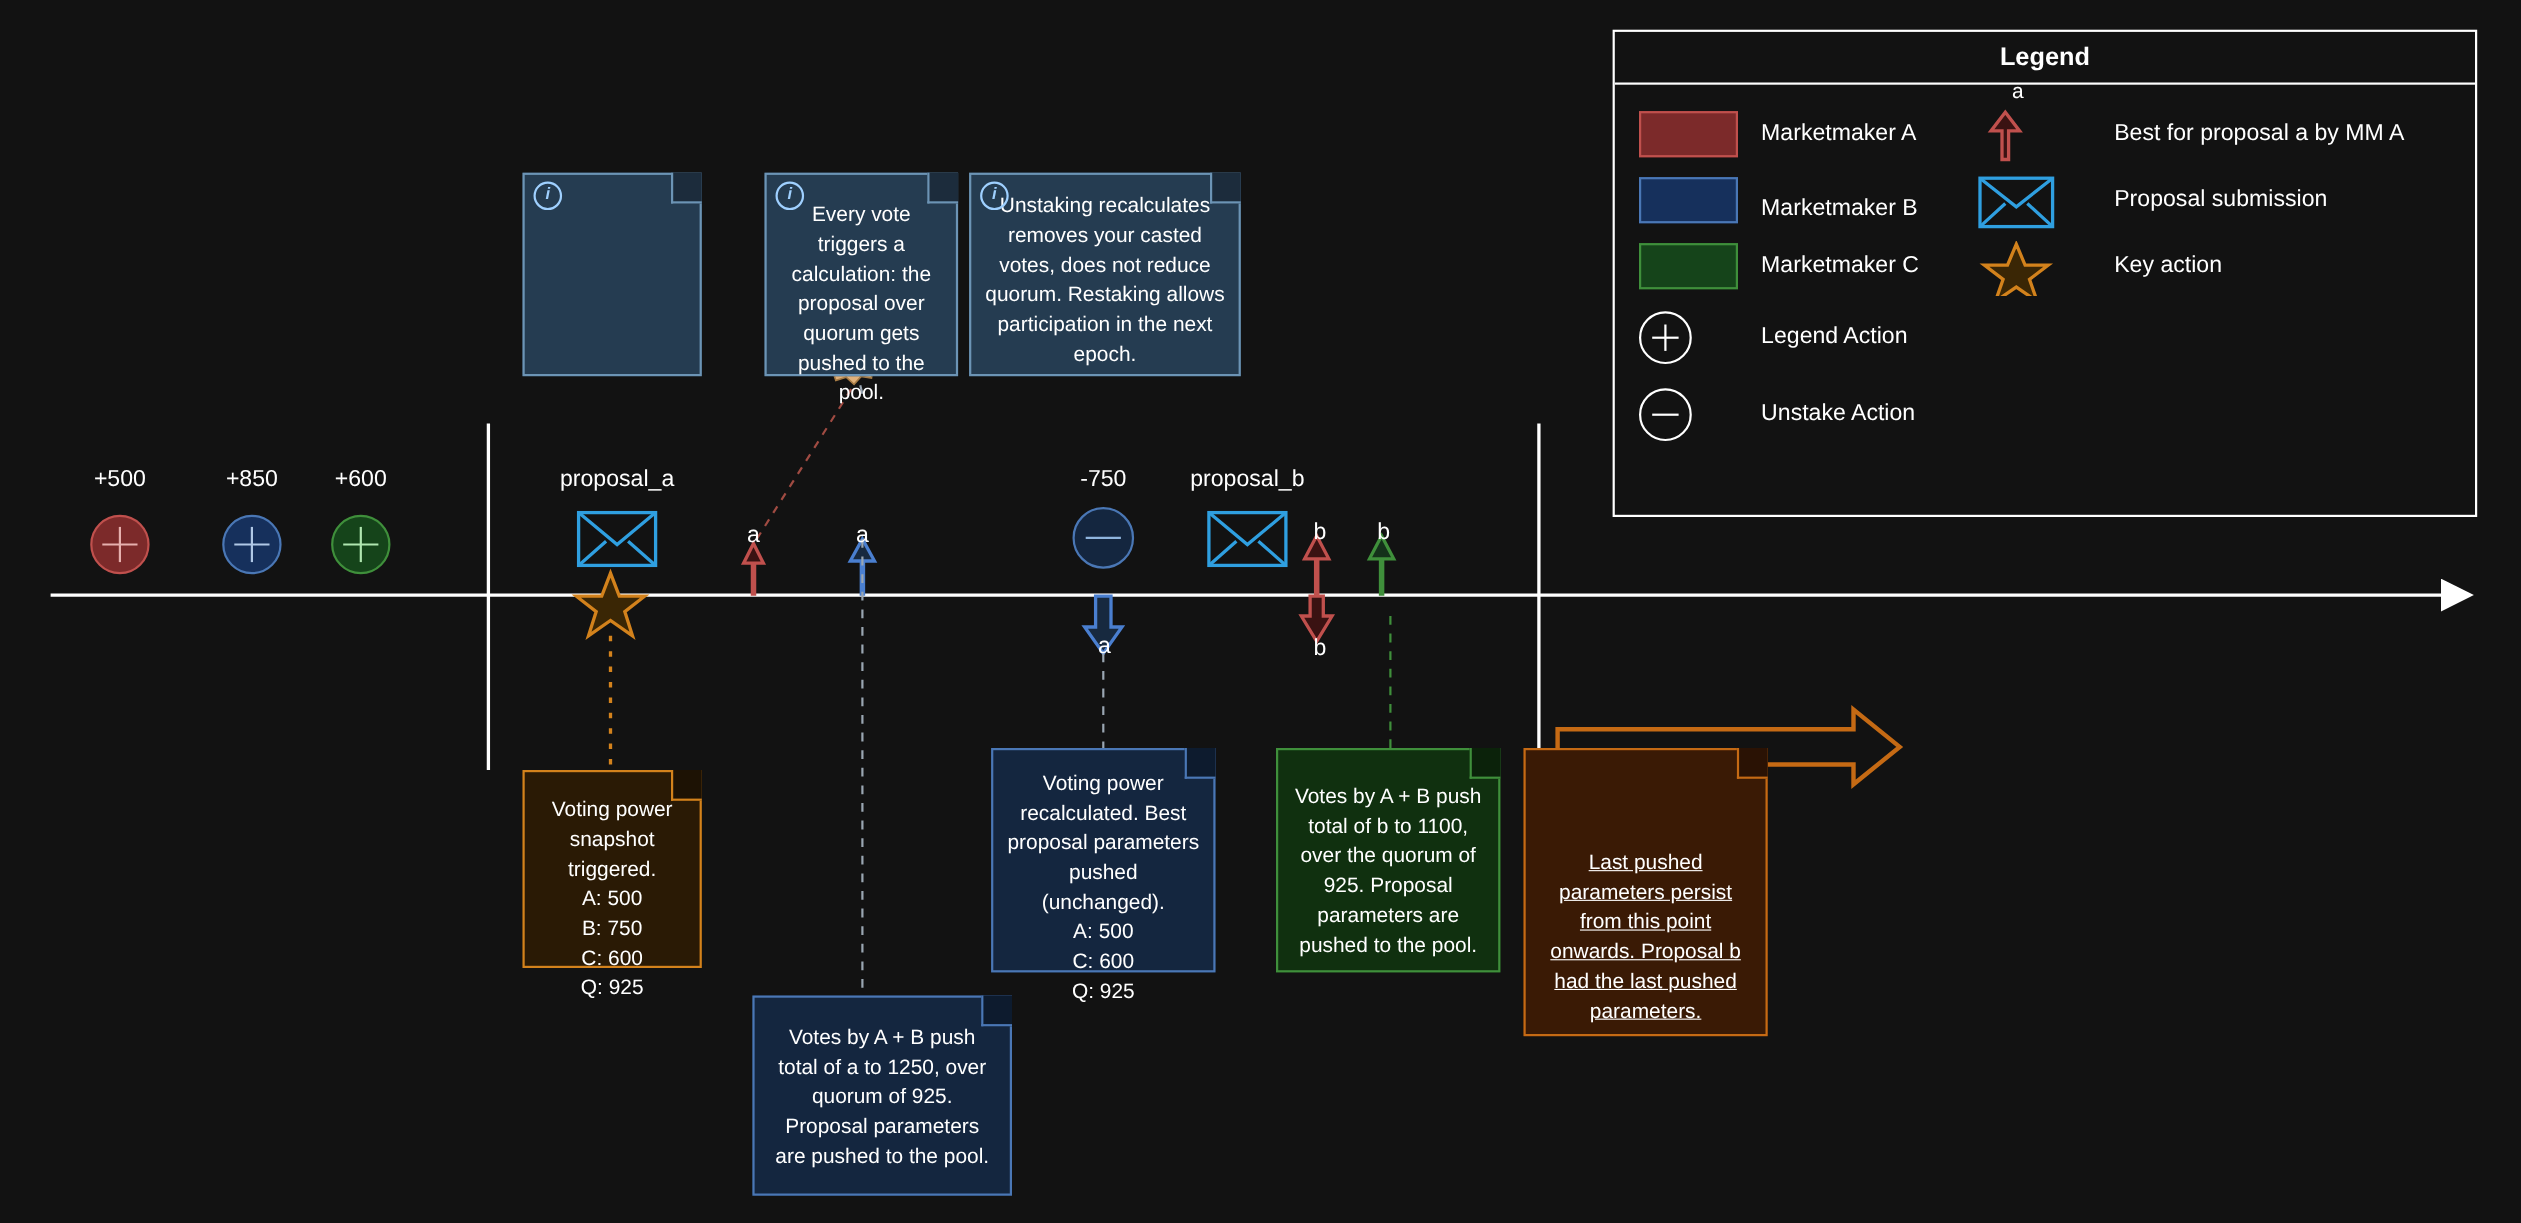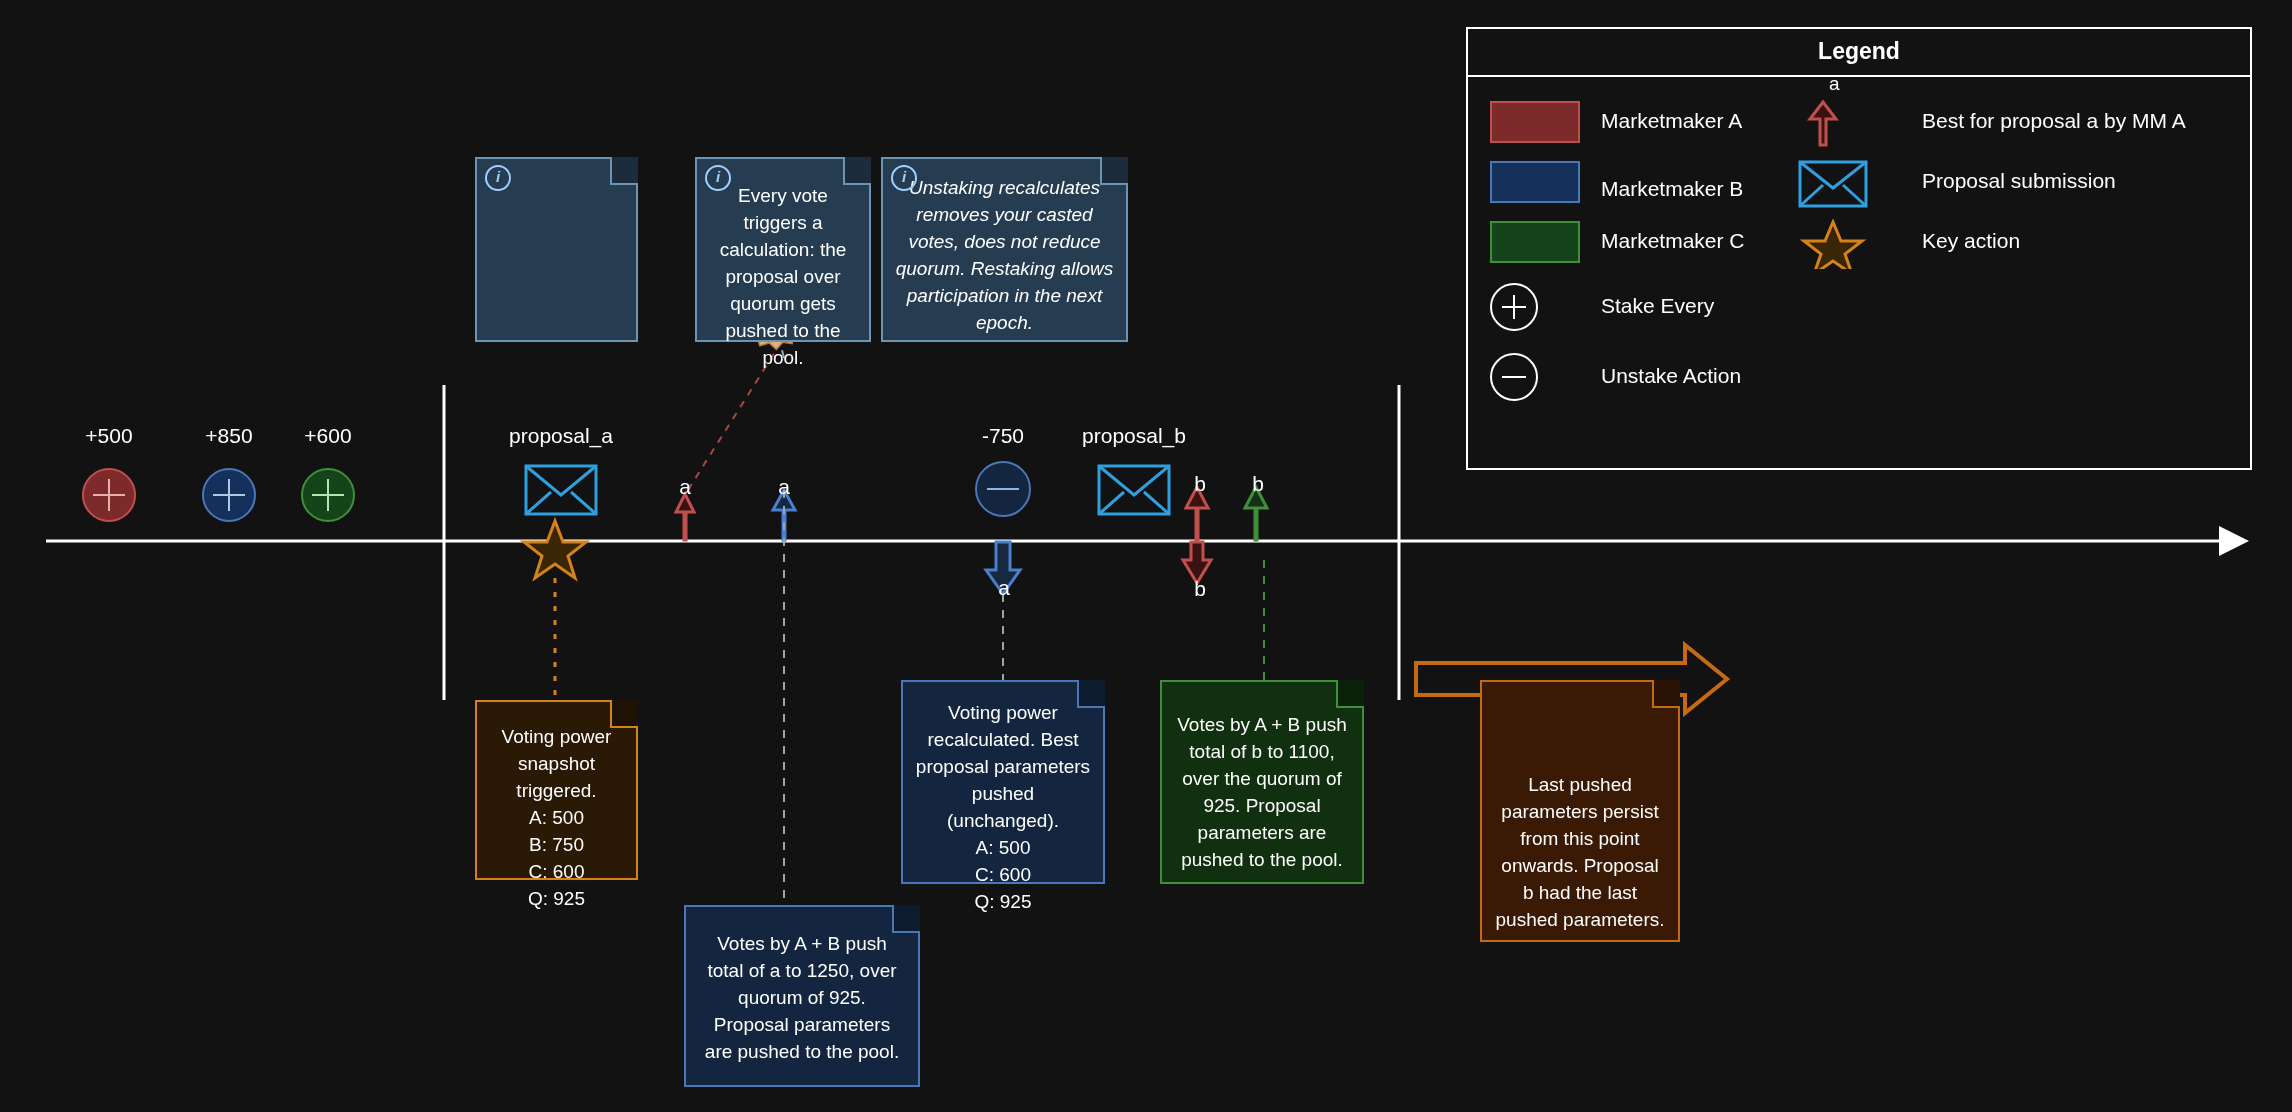--- a/index.html
+++ b/index.html
@@ -275,21 +275,21 @@
 
   <div class="note blue" style="left:695px; top:157px; width:176px; height:185px;">
     <span class="fold"></span>
     <span class="info-dot">i</span>
     <div style="margin-top:14px;">Every vote triggers a calculation: the proposal over quorum gets pushed to the pool.</div>
   </div>
 
   <div class="note blue" style="left:881px; top:157px; width:247px; height:185px;">
     <span class="fold"></span>
     <span class="info-dot">i</span>
-    <div style="margin-top:6px;font-style:italic;">Unstaking recalculates removes your casted votes, does not reduce quorum. Restaking allows participation in the next epoch.</div>
+    <div style="margin-top:6px;">Unstaking recalculates removes your casted votes, does not reduce quorum. Restaking allows participation in the next epoch.</div>
   </div>
 
   <div class="note orange" style="left:475px; top:700px; width:163px; height:180px;">
     <span class="fold"></span>
     <div style="margin-top:12px;">
       <div>Voting power</div>
       <div>snapshot triggered.</div>
       <div>A: 500</div>
       <div>B: 750</div>
       <div>C: 600</div>
@@ -313,21 +313,21 @@
       <div>C: 600</div>
       <div>Q: 925</div>
     </div>
   </div>
 
   <div class="note green" style="left:1160px; top:680px; width:204px; height:204px;">
     <span class="fold"></span>
     <div style="margin-top:20px;">Votes by A + B push total of b to 1100, over the quorum of 925. Proposal parameters are pushed to the pool.</div>
   </div>
 
-  <div class="note brown" style="left:1480px; top:680px; width:200px; height:262px;">
+  <div class="note brown" style="left:1385px; top:680px; width:222px; height:262px;text-decoration:underline;">
     <span class="fold"></span>
     <div style="margin-top:80px;">Last pushed parameters persist from this point onwards. Proposal b had the last pushed parameters.</div>
   </div>
 
   <div class="legend">
     <div class="legend-title">Legend</div>
     <div class="legend-body">
 
       <div class="lg-swatch" style="left:22px; top:24px; background:#7c2a2a; border-color:#c0504d;"></div>
       <div class="lg-text" style="left:133px; top:32px;">Marketmaker A</div>
@@ -350,20 +350,20 @@
         <path d="M5,47 L28,26 M71,47 L48,26" fill="none" stroke="#2f9fe0" stroke-width="3"></path>
       </svg>
       <div class="lg-text" style="left:454px; top:92px;">Proposal submission</div>
 
       <svg style="position:absolute; left:330px; top:142px; width:70px; height:50px;">
         <path d="M35,3 L43,22 L64,22 L47,35 L54,55 L35,42 L16,55 L23,35 L6,22 L27,22 Z" fill="#3a2605" stroke="#d3821c" stroke-width="3"></path>
       </svg>
       <div class="lg-text" style="left:454px; top:152px;">Key action</div>
 
       <div class="lg-circle plus" style="left:22px; top:206px;"></div>
-      <div class="lg-text" style="left:133px; top:217px;">Stake Every</div>
+      <div class="lg-text" style="left:133px; top:217px;">Legend Action</div>
 
       <div class="lg-circle" style="left:22px; top:276px;"></div>
       <div class="lg-text" style="left:133px; top:287px;">Unstake Action</div>
     </div>
   </div>
 
 </div>
 
 </body></html>

